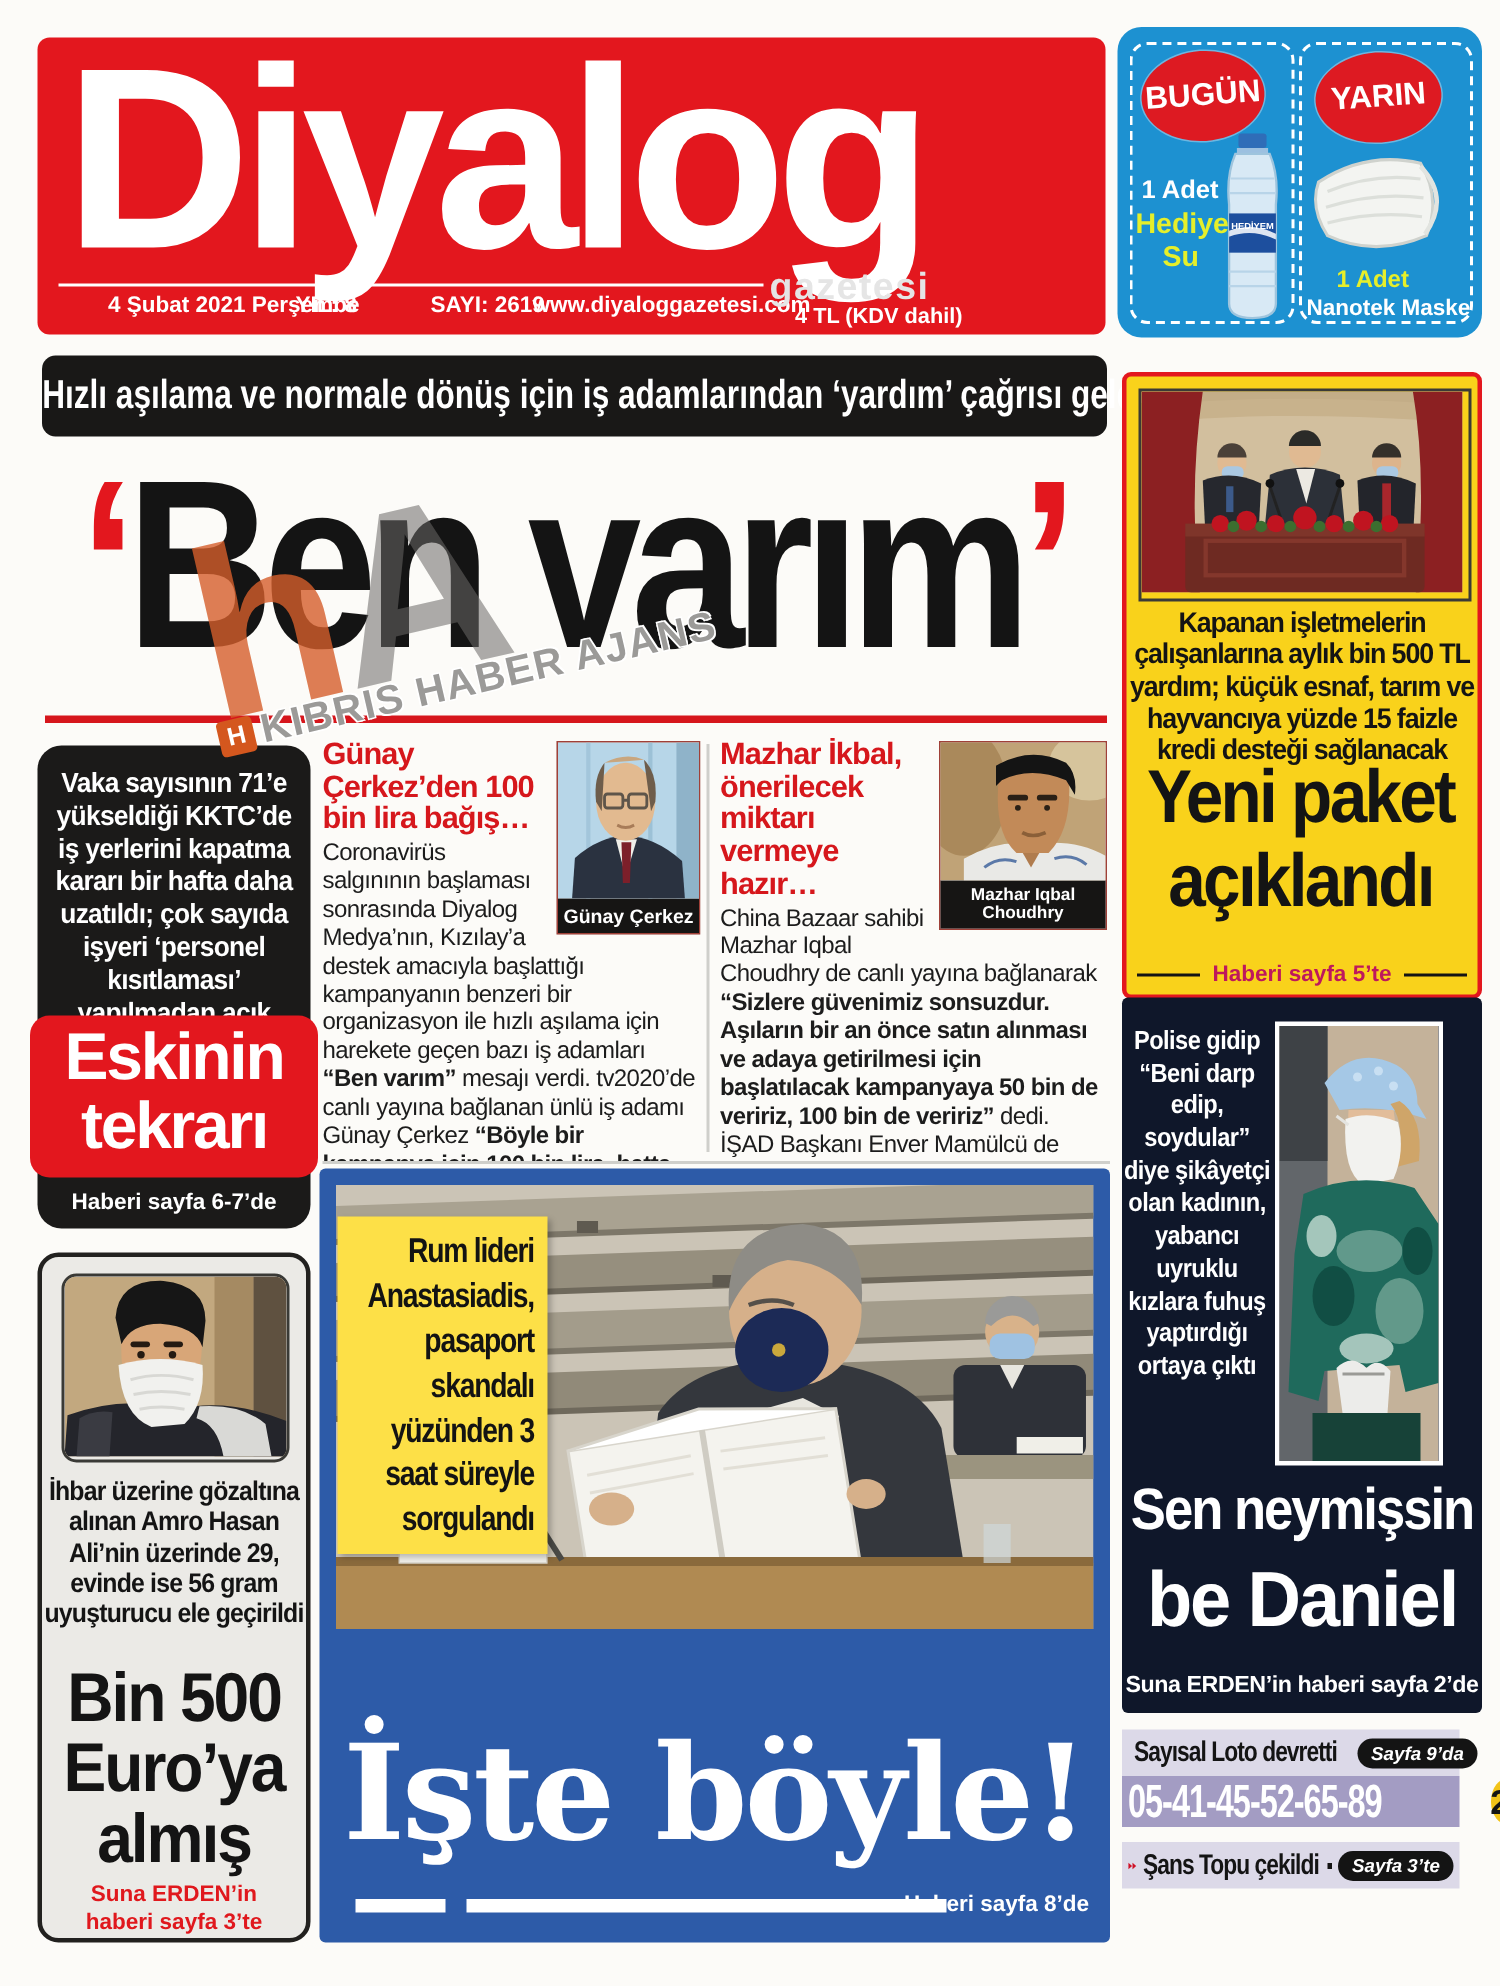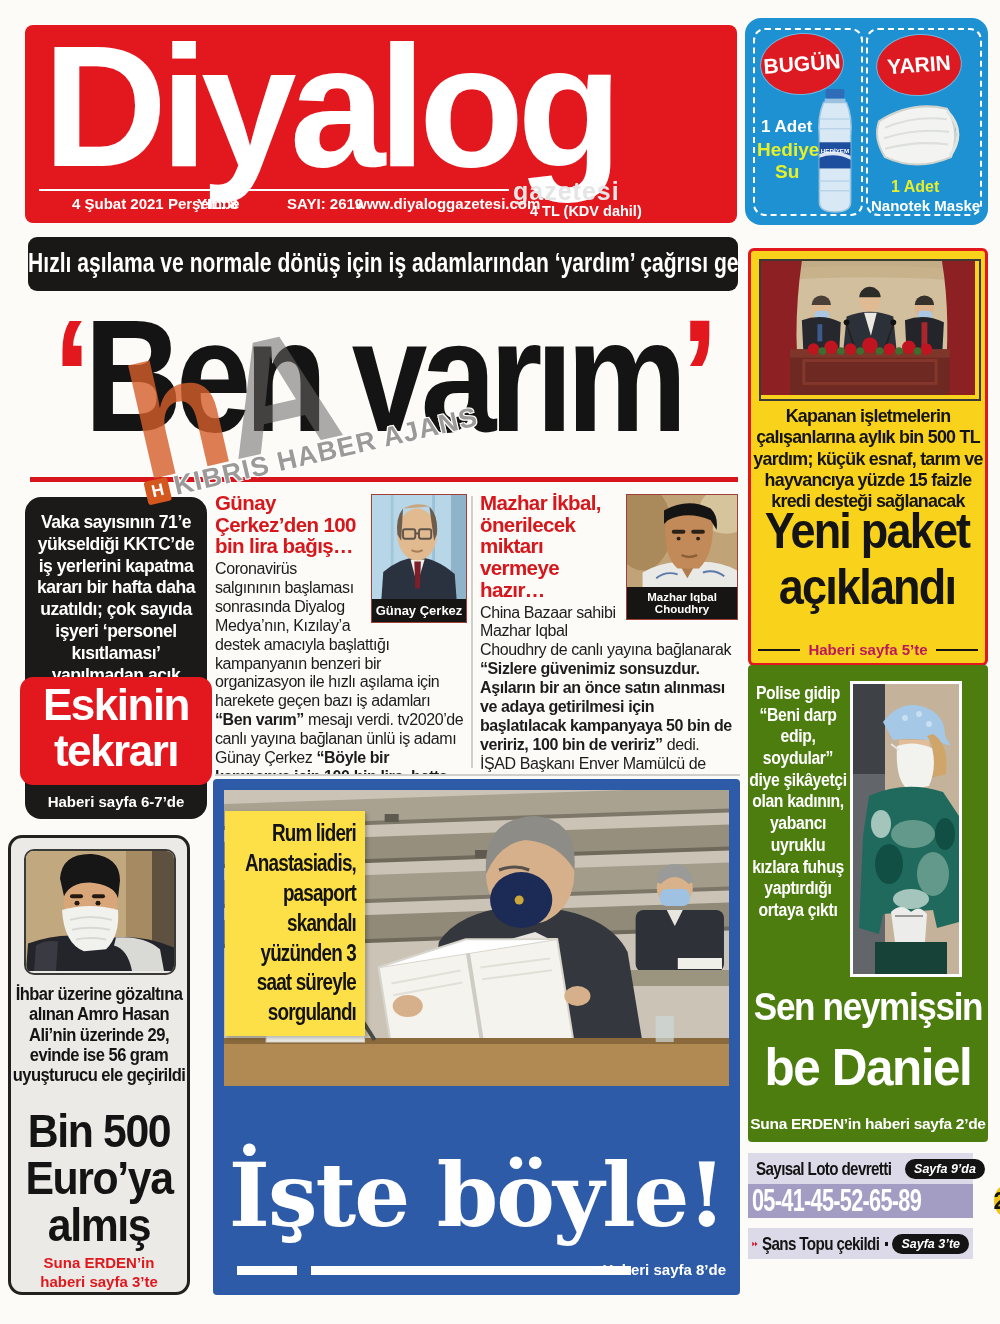--- a/index.html
+++ b/index.html
@@ -73,31 +73,31 @@
     border-radius:6px;box-sizing:border-box;margin-top:16px;}
   #yellow-photo{left:8px;top:8px;width:218px;height:138px;border:2px solid #3a3a36;}
   #yellow-lede{left:-8px;top:154px;width:250px;transform:scaleX(.94);color:#141414;font-weight:bold;
     font-size:19px;line-height:1.12;text-align:center;letter-spacing:-.8px;}
   #yellow-head{left:-13px;top:252px;width:258px;transform:scaleX(.9);color:#141414;font-weight:bold;
     font-size:50px;line-height:1.12;text-align:center;letter-spacing:-2px;}
   #yellow-ref{left:0;top:390px;width:100%;display:flex;align-items:center;justify-content:center;gap:8px;}
   #yellow-ref .dash{width:42px;height:2px;background:#141414;}
   #yellow-ref .txt{color:#be185d;font-weight:bold;font-size:15px;}
   
-  #pink-box{left:748px;top:665px;width:240px;height:477px;background:#4d7c0f;border-radius:4px;}
+  #pink-box{left:748px;top:665px;width:240px;height:477px;background:#0f172a;border-radius:4px;}
   #pink-lede{left:-7px;top:18px;width:114px;transform:scaleX(.9);color:#fff;font-weight:bold;
     font-size:17.5px;line-height:1.24;text-align:center;letter-spacing:-.4px;}
   #pink-photo{left:102px;top:16px;width:106px;height:290px;border:3px solid #fff;}
   #pink-head1{left:-13px;top:320px;width:266px;transform:scaleX(.9);color:#fff;font-weight:bold;
     font-size:39px;text-align:center;letter-spacing:-1.5px;}
   #pink-head2{left:-7px;top:372px;width:254px;transform:scaleX(.95);color:#fff;font-weight:bold;
     font-size:52px;text-align:center;letter-spacing:-1.5px;}
   #pink-byline{width:100%;top:450px;color:#fff;font-weight:bold;font-size:15.5px;text-align:center;letter-spacing:-.3px;}
   
-  #gray-box{left:8px;top:835px;width:182px;height:460px;background:#ebeae6;border:3px solid #22211f;
+  #gray-box{left:25px;top:835px;width:182px;height:460px;background:#ebeae6;border:3px solid #22211f;
     border-radius:14px;box-sizing:border-box;}
   #gray-photo{left:13px;top:11px;width:148px;height:122px;border:2px solid #3a3a36;border-radius:10px;overflow:hidden;}
   #gray-lede{left:-8px;top:146px;width:192px;transform:scaleX(.92);color:#141414;font-weight:bold;
     font-size:18px;line-height:1.13;text-align:center;letter-spacing:-.6px;}
   #gray-head{left:-7px;top:270px;width:190px;transform:scaleX(.93);color:#141414;font-weight:bold;
     font-size:46px;line-height:1.02;text-align:center;letter-spacing:-1.5px;}
   #gray-byline{width:100%;top:416px;color:#e0181d;font-weight:bold;font-size:15px;line-height:1.25;text-align:center;}
   
   .lotto{left:748px;width:225px;}
   .lotto-head{display:flex;align-items:center;height:31px;background:#dcd9e8;padding:0 4px;gap:4px;}

